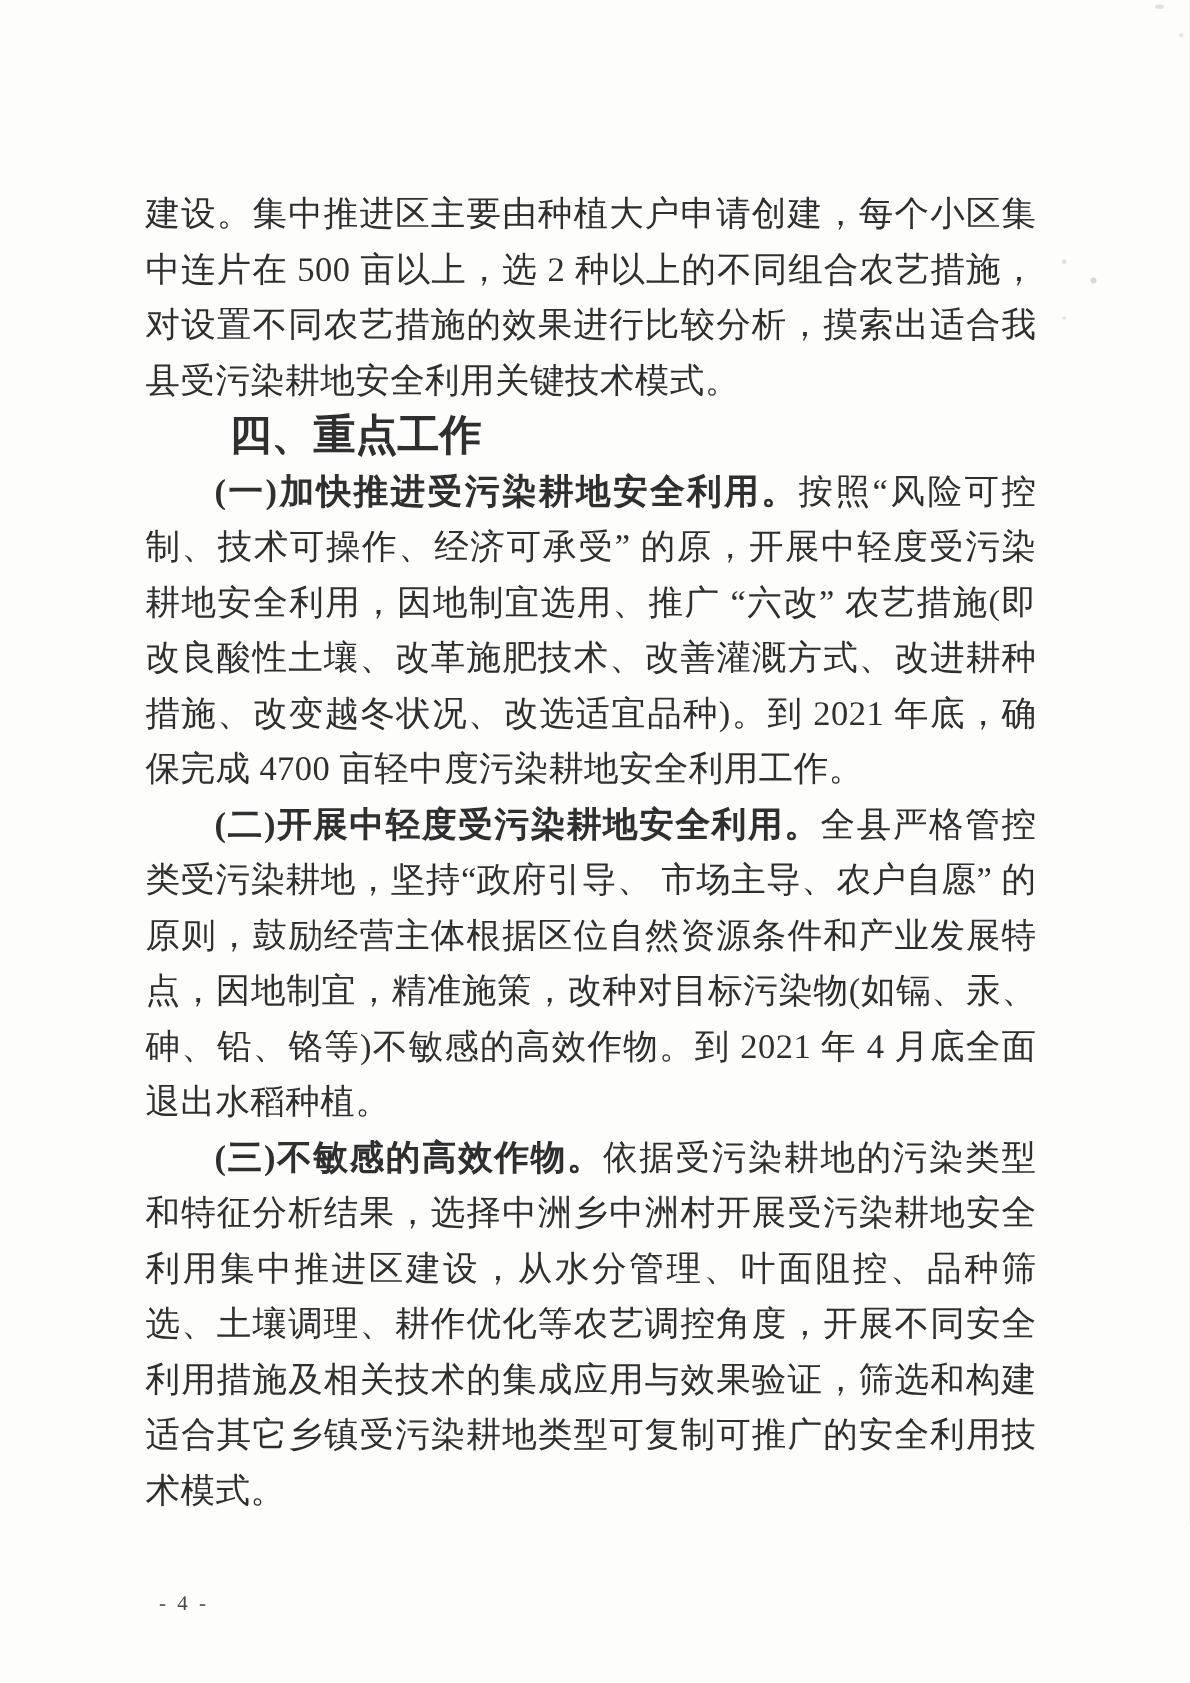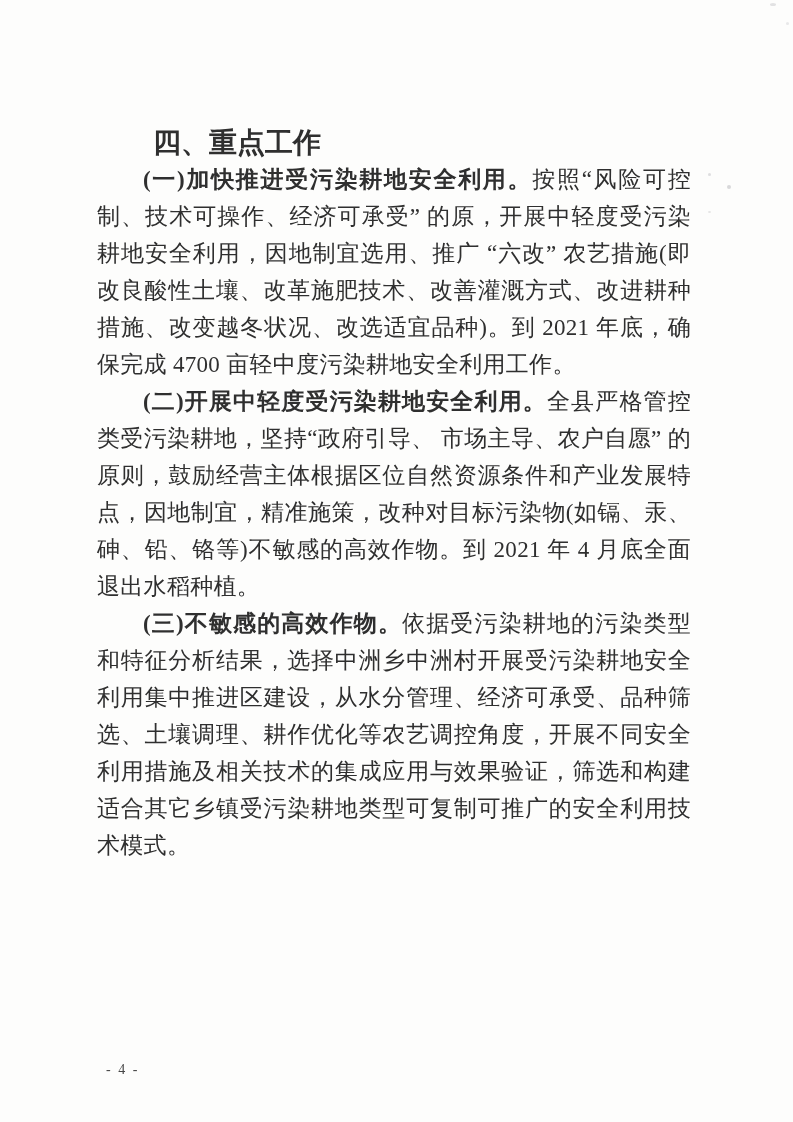--- a/index.html
+++ b/index.html
@@ -64,28 +64,29 @@
   .speck.s4 { left: 770px; top: 3px;  width: 6px; height: 3px; opacity: .4; }
   .speck.s5 { left: 786px; top: 22px; width: 3px; height: 3px; opacity: .3; }
 </style>
 </head>
 <body>
 
 <div class="page">
 
   <div class="text-area">
 
+    <p class="para no-indent">建设。集中推进区主要由种植大户申请创建，每个小区集中连片在 500 亩以上，选 2 种以上的不同组合农艺措施，对设置不同农艺措施的效果进行比较分析，摸索出适合我县受污染耕地安全利用关键技术模式。</p>
 
     <h2 class="heading">四、重点工作</h2>
 
     <p class="para"><span class="lead">(一)加快推进受污染耕地安全利用。</span><span>按照“风险可控制、技术可操作、经济可承受” 的原，开展中轻度受污染耕地安全利用，因地制宜选用、推广 “六改” 农艺措施(即改良酸性土壤、改革施肥技术、改善灌溉方式、改进耕种措施、改变越冬状况、改选适宜品种)。到 2021 年底，确保完成 4700 亩轻中度污染耕地安全利用工作。</span></p>
 
     <p class="para"><span class="lead">(二)开展中轻度受污染耕地安全利用。</span><span>全县严格管控类受污染耕地，坚持“政府引导、 市场主导、农户自愿” 的原则，鼓励经营主体根据区位自然资源条件和产业发展特点，因地制宜，精准施策，改种对目标污染物(如镉、汞、砷、铅、铬等)不敏感的高效作物。到 2021 年 4 月底全面退出水稻种植。</span></p>
 
-    <p class="para"><span class="lead">(三)不敏感的高效作物。</span><span>依据受污染耕地的污染类型和特征分析结果，选择中洲乡中洲村开展受污染耕地安全利用集中推进区建设，从水分管理、经济可承受、品种筛选、土壤调理、耕作优化等农艺调控角度，开展不同安全利用措施及相关技术的集成应用与效果验证，筛选和构建适合其它乡镇受污染耕地类型可复制可推广的安全利用技术模式。</span></p>
+    <p class="para"><span class="lead">(三)不敏感的高效作物。</span><span>依据受污染耕地的污染类型和特征分析结果，选择中洲乡中洲村开展受污染耕地安全利用集中推进区建设，从水分管理、叶面阻控、品种筛选、土壤调理、耕作优化等农艺调控角度，开展不同安全利用措施及相关技术的集成应用与效果验证，筛选和构建适合其它乡镇受污染耕地类型可复制可推广的安全利用技术模式。</span></p>
 
   </div>
 
   <div class="page-number">- 4 -</div>
 
   <div class="speck s1"></div>
   <div class="speck s2"></div>
   <div class="speck s3"></div>
   <div class="speck s4"></div>
   <div class="speck s5"></div>

